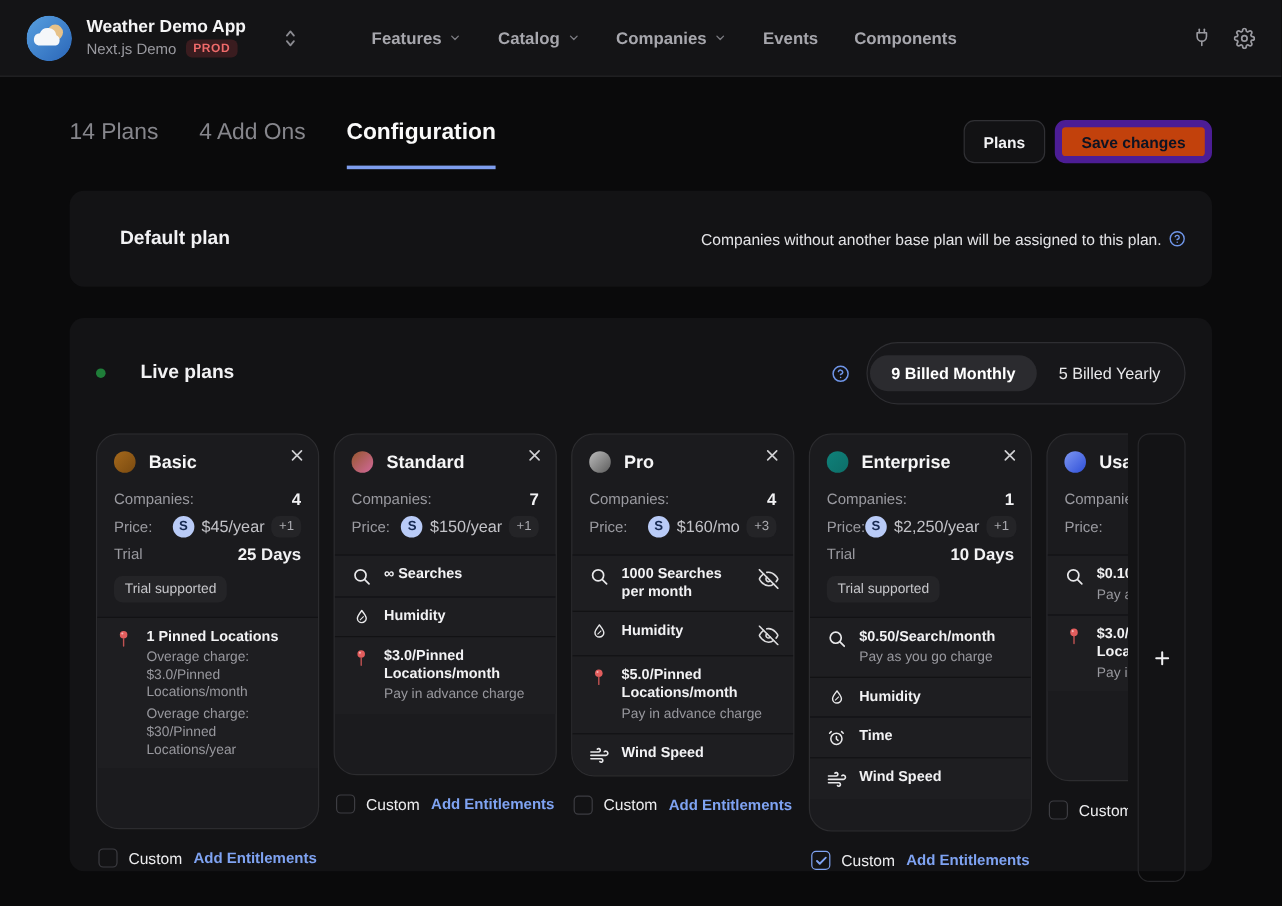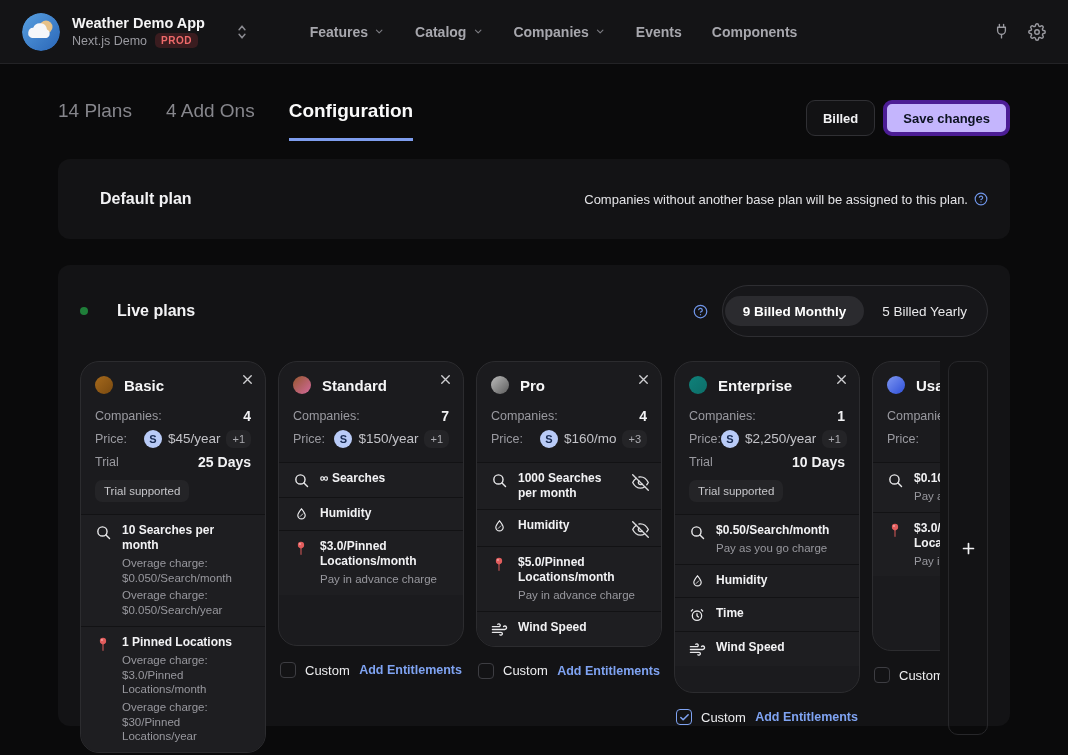--- a/index.html
+++ b/index.html
@@ -29,21 +29,21 @@
   
   .main { padding:36px 58px 0; }
   .tabs-row { display:flex; align-items:flex-start; }
   .tabs { display:flex; gap:34px; }
   .tab { font-size:19px; color:#86868c; padding-bottom:16px; cursor:pointer; }
   .tab.active { color:#fafafa; font-weight:700; border-bottom:3px solid #7e9dee; }
   .actions { margin-left:auto; display:flex; gap:8px; }
   .btn { height:36px; border-radius:9px; font-size:13px; font-weight:700;
     display:flex; align-items:center; padding:0 16px; cursor:pointer; }
   .btn-ghost { background:#121214; border:1px solid #303034; color:#f2f2f4; }
-  .btn-primary { background:#c4b5fd; border:4px solid #4c1d95; color:#0d1322; }
+  .btn-primary { background:#c2410c; border:6px solid #4c1d95; color:#0d1322; }
 
   .panel { background:#131315; border-radius:12px; }
 
   
   .default-panel { margin-top:18px; height:80px; display:flex; align-items:center;
     padding:0 22px; }
   .panel-title { font-size:16px; font-weight:700; color:#f2f2f4;margin-left:20px; }
   .dp-right { margin-left:auto; display:flex; align-items:center; gap:14px; }
   .helper { font-size:13px; color:#e3e3e6; display:flex; align-items:center; gap:6px; }
   .qmark { color:#6f95e8; cursor:pointer; }
@@ -199,21 +199,21 @@
 </header>
 
 <div class="main">
   <div class="tabs-row">
     <div class="tabs">
       <span class="tab">14 Plans</span>
       <span class="tab">4 Add Ons</span>
       <span class="tab active">Configuration</span>
     </div>
     <div class="actions">
-      <button class="btn btn-ghost">Billed</button>
+      <button class="btn btn-ghost">Plans</button>
       <button class="btn btn-primary">Save changes</button>
     </div>
   </div>
 
   <section class="panel default-panel">
     <span class="panel-title">Default plan</span>
     <div class="dp-right">
       <span class="helper">
         <span>Companies without another base plan will be assigned to this plan.</span>
         <span class="qmark">
@@ -274,34 +274,20 @@
                <span class="mini-badge">+1</span>
              </span>
            </div><div class="meta-row">
                <span>Trial</span>
                <span class="meta-val">25 Days</span>
              </div><span class="trial-badge">Trial supported</span>
       </div>
       <div class="ents">
                   <div class="ent-row">
                <span class="ent-ic">
-                      <svg width="17" height="17" viewBox="0 0 24 24" fill="none" stroke="currentColor" stroke-width="2" stroke-linecap="round">
-                        <circle cx="10.5" cy="10.5" r="6.5"></circle>
-                        <path d="m15.5 15.5 5 5"></path>
-                      </svg>
-                    </span>
-               <span class="ent-body">
-                 <div class="ent-title">10 Searches per month</div>
-                 <div class="ent-line">Overage charge: $0.050/Search/month</div>
-                      <div class="ent-line">Overage charge: $0.050/Search/year</div>
-               </span>
-
-             </div>
-                  <div class="ent-row">
-               <span class="ent-ic">
                       <svg width="14" height="17" viewBox="0 0 24 28" fill="none">
                         <circle cx="12" cy="8" r="5.4" fill="#e25d5d"></circle>
                         <circle cx="10.2" cy="6.2" r="1.5" fill="#f2b4b4"></circle>
                         <path d="M12 13.5V24" stroke="#c05252" stroke-width="2" stroke-linecap="round"></path>
                       </svg>
                     </span>
                <span class="ent-body">
                  <div class="ent-title">1 Pinned Locations</div>
                  <div class="ent-line">Overage charge: $3.0/Pinned Locations/month</div>
                       <div class="ent-line">Overage charge: $30/Pinned Locations/year</div>

